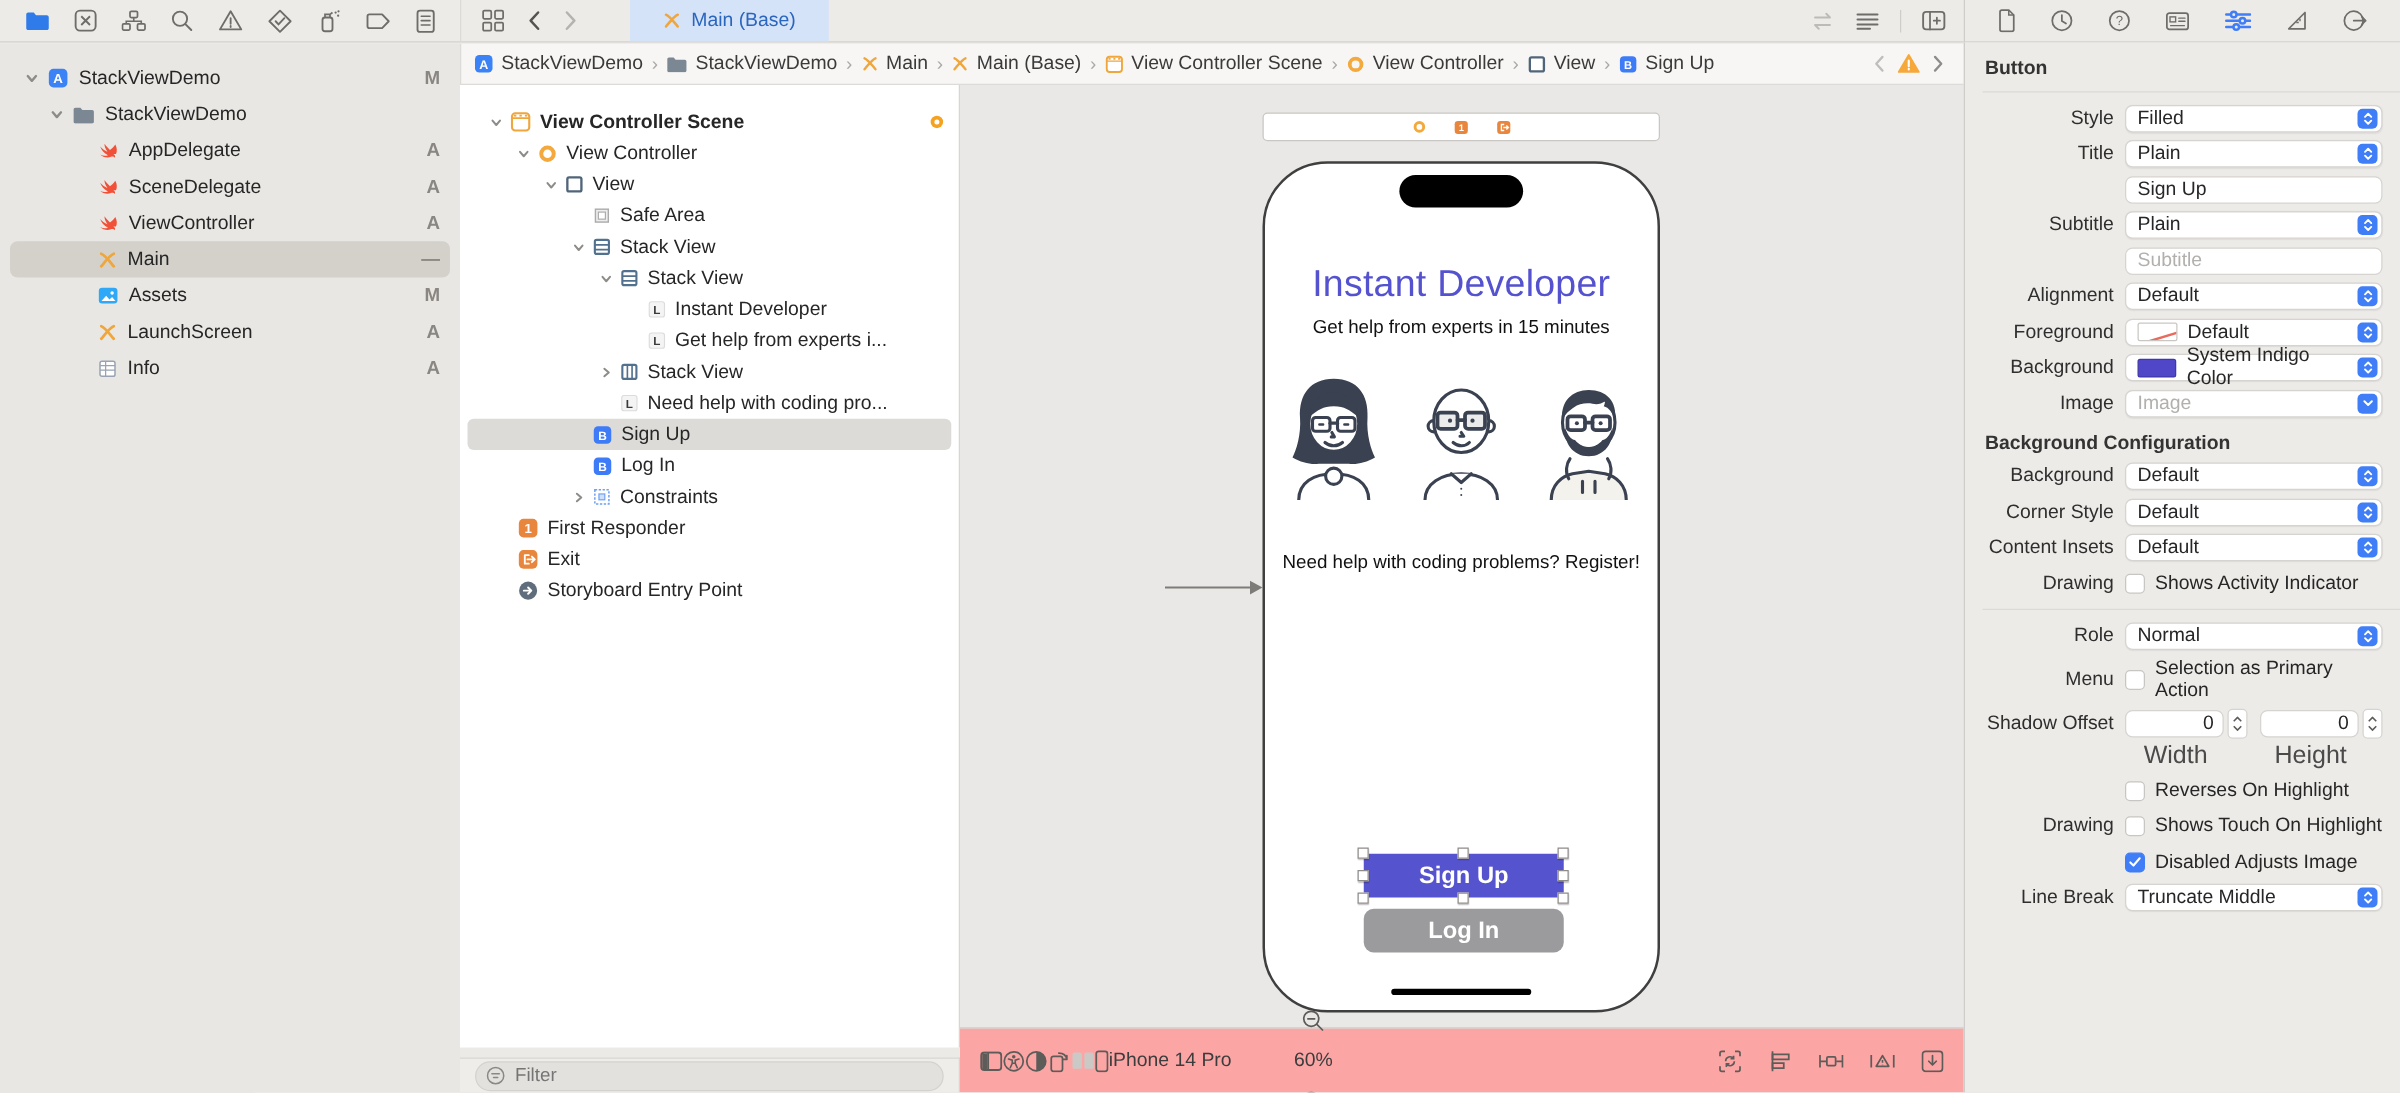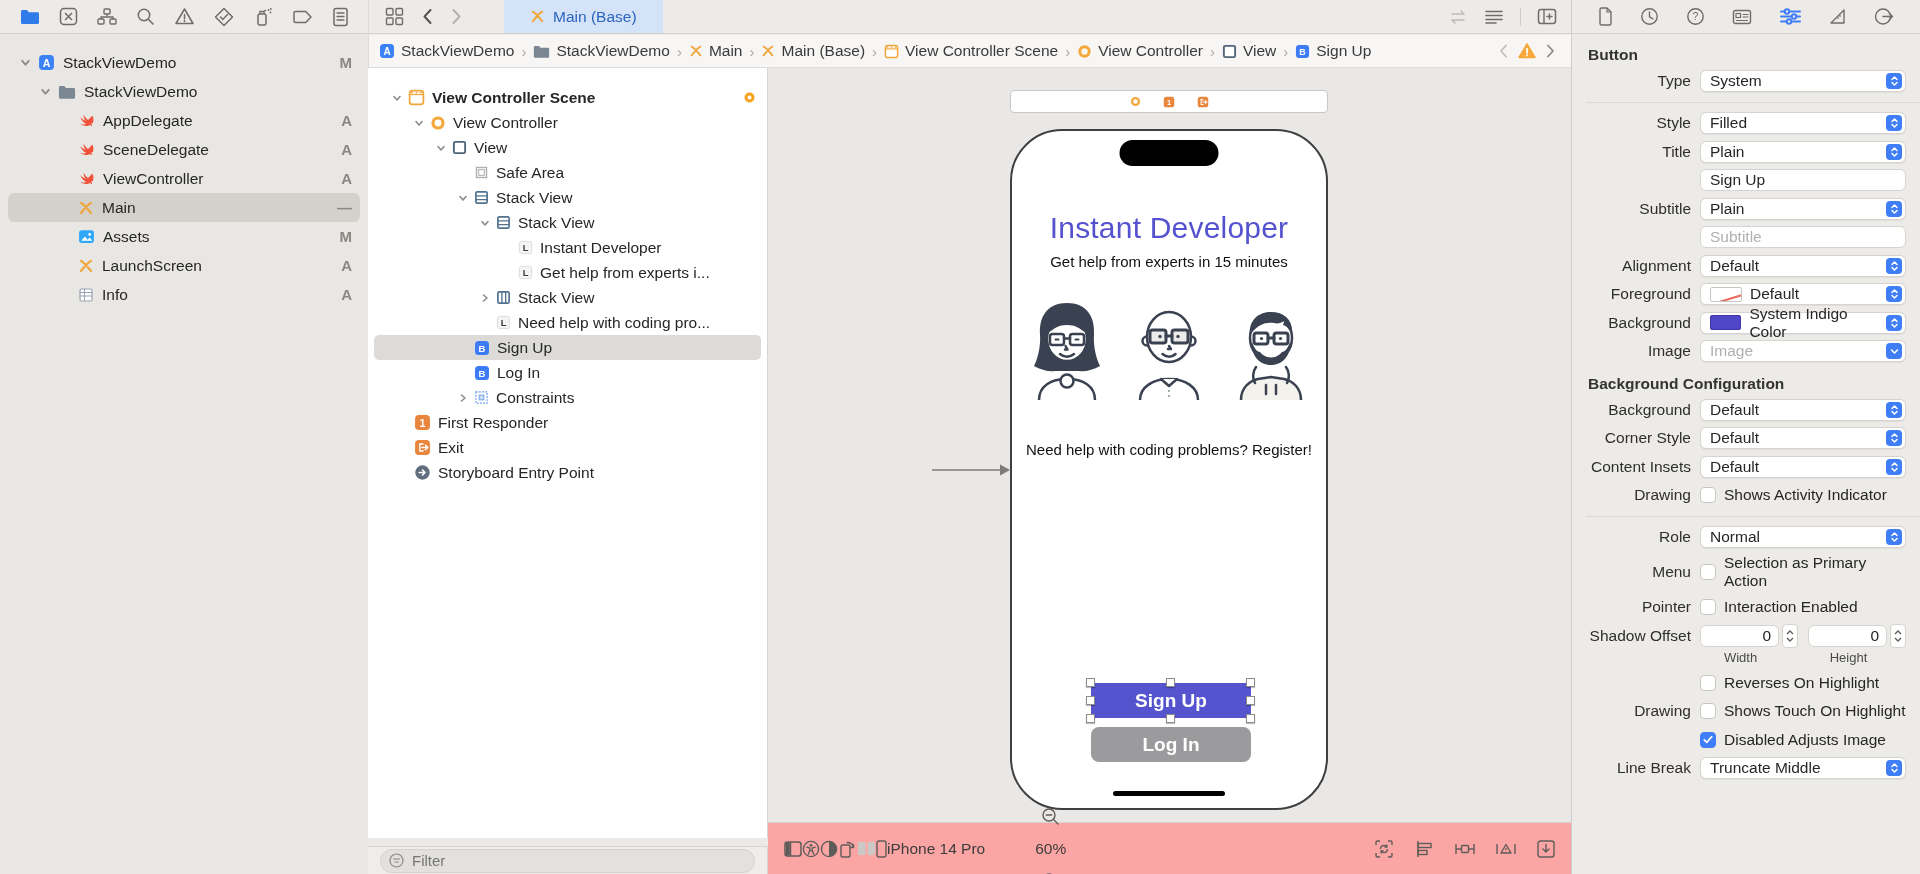--- a/index.html
+++ b/index.html
@@ -77,21 +77,21 @@
         display:flex;align-items:center;justify-content:center;}
   .cbx.on{background:#3F7EF7;border-color:#3F7EF7;}
   .cbtext{margin-left:8px;}
   .swatch{width:30px;height:13px;border:1px solid #C9C7C3;border-radius:2px;margin-right:8px;position:relative;overflow:hidden;background:#FFF;}
   .swatch.indigo{background:#4F46C8;border-color:#3F38A8;}
   .swatch.none:after{content:"";position:absolute;left:-2px;top:10px;width:40px;height:1.5px;background:#E96A5E;transform:rotate(-17deg);}
   .stepper{flex:none;width:14px;height:22px;margin-left:3px;background:#FFF;border:1px solid #D6D4D0;border-radius:4px;
         display:flex;flex-direction:column;align-items:center;justify-content:center;gap:2px;}
   .numfield{flex:1;height:22px;background:#FFF;border:1px solid #D6D4D0;border-radius:6px;display:flex;align-items:center;
         justify-content:flex-end;padding:0 7px;box-sizing:border-box;}
-  .sublbl{color:#4A4A4A;font-size:13px;text-align:center;}
+  .sublbl{color:#4A4A4A;font-size:20px;text-align:center;}
 </style>
 </head>
 <body>
 
 <div class="root">
 
   <div class="topbar">
     <span>
         <svg width="20" height="17" viewBox="0 0 20 17">
           <path d="M1 3.5C1 2.7 1.7 2 2.5 2H7l1.8 2.2h8.7c.8 0 1.5.7 1.5 1.5v8.8c0 .8-.7 1.5-1.5 1.5h-15C1.7 16 1 15.3 1 14.5z" fill="#2E7BE9"></path>
@@ -819,31 +819,20 @@
             <rect x="1" y="1" width="16" height="16" rx="2.5" fill="none" stroke="#5E5C59" stroke-width="1.4"></rect>
             <path d="M9 4.5v7M6 9l3 3 3-3" fill="none" stroke="#5E5C59" stroke-width="1.4" stroke-linecap="round" stroke-linejoin="round"></path>
           </svg>
         </span>
     </span>
   </div>
 
   <div class="inspector">
     <div class="isec">Button</div>
 
-    <div class="irow">
-      <span class="ilabel">Type</span>
-      <div class="popup">
-          <span>System</span>
-        <span class="caps">
-            <svg width="9" height="12" viewBox="0 0 9 12">
-              <path d="M2 4.5 4.5 2 7 4.5M2 7.5 4.5 10 7 7.5" fill="none" stroke="#FFF" stroke-width="1.5" stroke-linecap="round" stroke-linejoin="round"></path>
-            </svg>
-          </span>
-        </div>
-    </div>
     <div class="idiv"></div>
 
     <div class="irow">
       <span class="ilabel">Style</span>
       <div class="popup">
           <span>Filled</span>
         <span class="caps">
             <svg width="9" height="12" viewBox="0 0 9 12">
               <path d="M2 4.5 4.5 2 7 4.5M2 7.5 4.5 10 7 7.5" fill="none" stroke="#FFF" stroke-width="1.5" stroke-linecap="round" stroke-linejoin="round"></path>
             </svg>
@@ -982,25 +971,20 @@
             <svg width="9" height="12" viewBox="0 0 9 12">
               <path d="M2 4.5 4.5 2 7 4.5M2 7.5 4.5 10 7 7.5" fill="none" stroke="#FFF" stroke-width="1.5" stroke-linecap="round" stroke-linejoin="round"></path>
             </svg>
           </span>
         </div>
     </div>
     <div class="irow">
       <span class="ilabel">Menu</span>
       <span class="cbx"></span>
       <span class="cbtext">Selection as Primary Action</span>
-    </div>
-    <div class="irow">
-      <span class="ilabel">Pointer</span>
-      <span class="cbx"></span>
-      <span class="cbtext">Interaction Enabled</span>
     </div>
 
     <div class="irow">
       <span class="ilabel">Shadow Offset</span>
       <div class="numfield">
           <span>0</span>
         </div>
       <span class="stepper">
           <svg width="8" height="5" viewBox="0 0 8 5">
             <path d="M1 4 4 1l3 3" fill="none" stroke="#5E5C59" stroke-width="1.3"></path>

